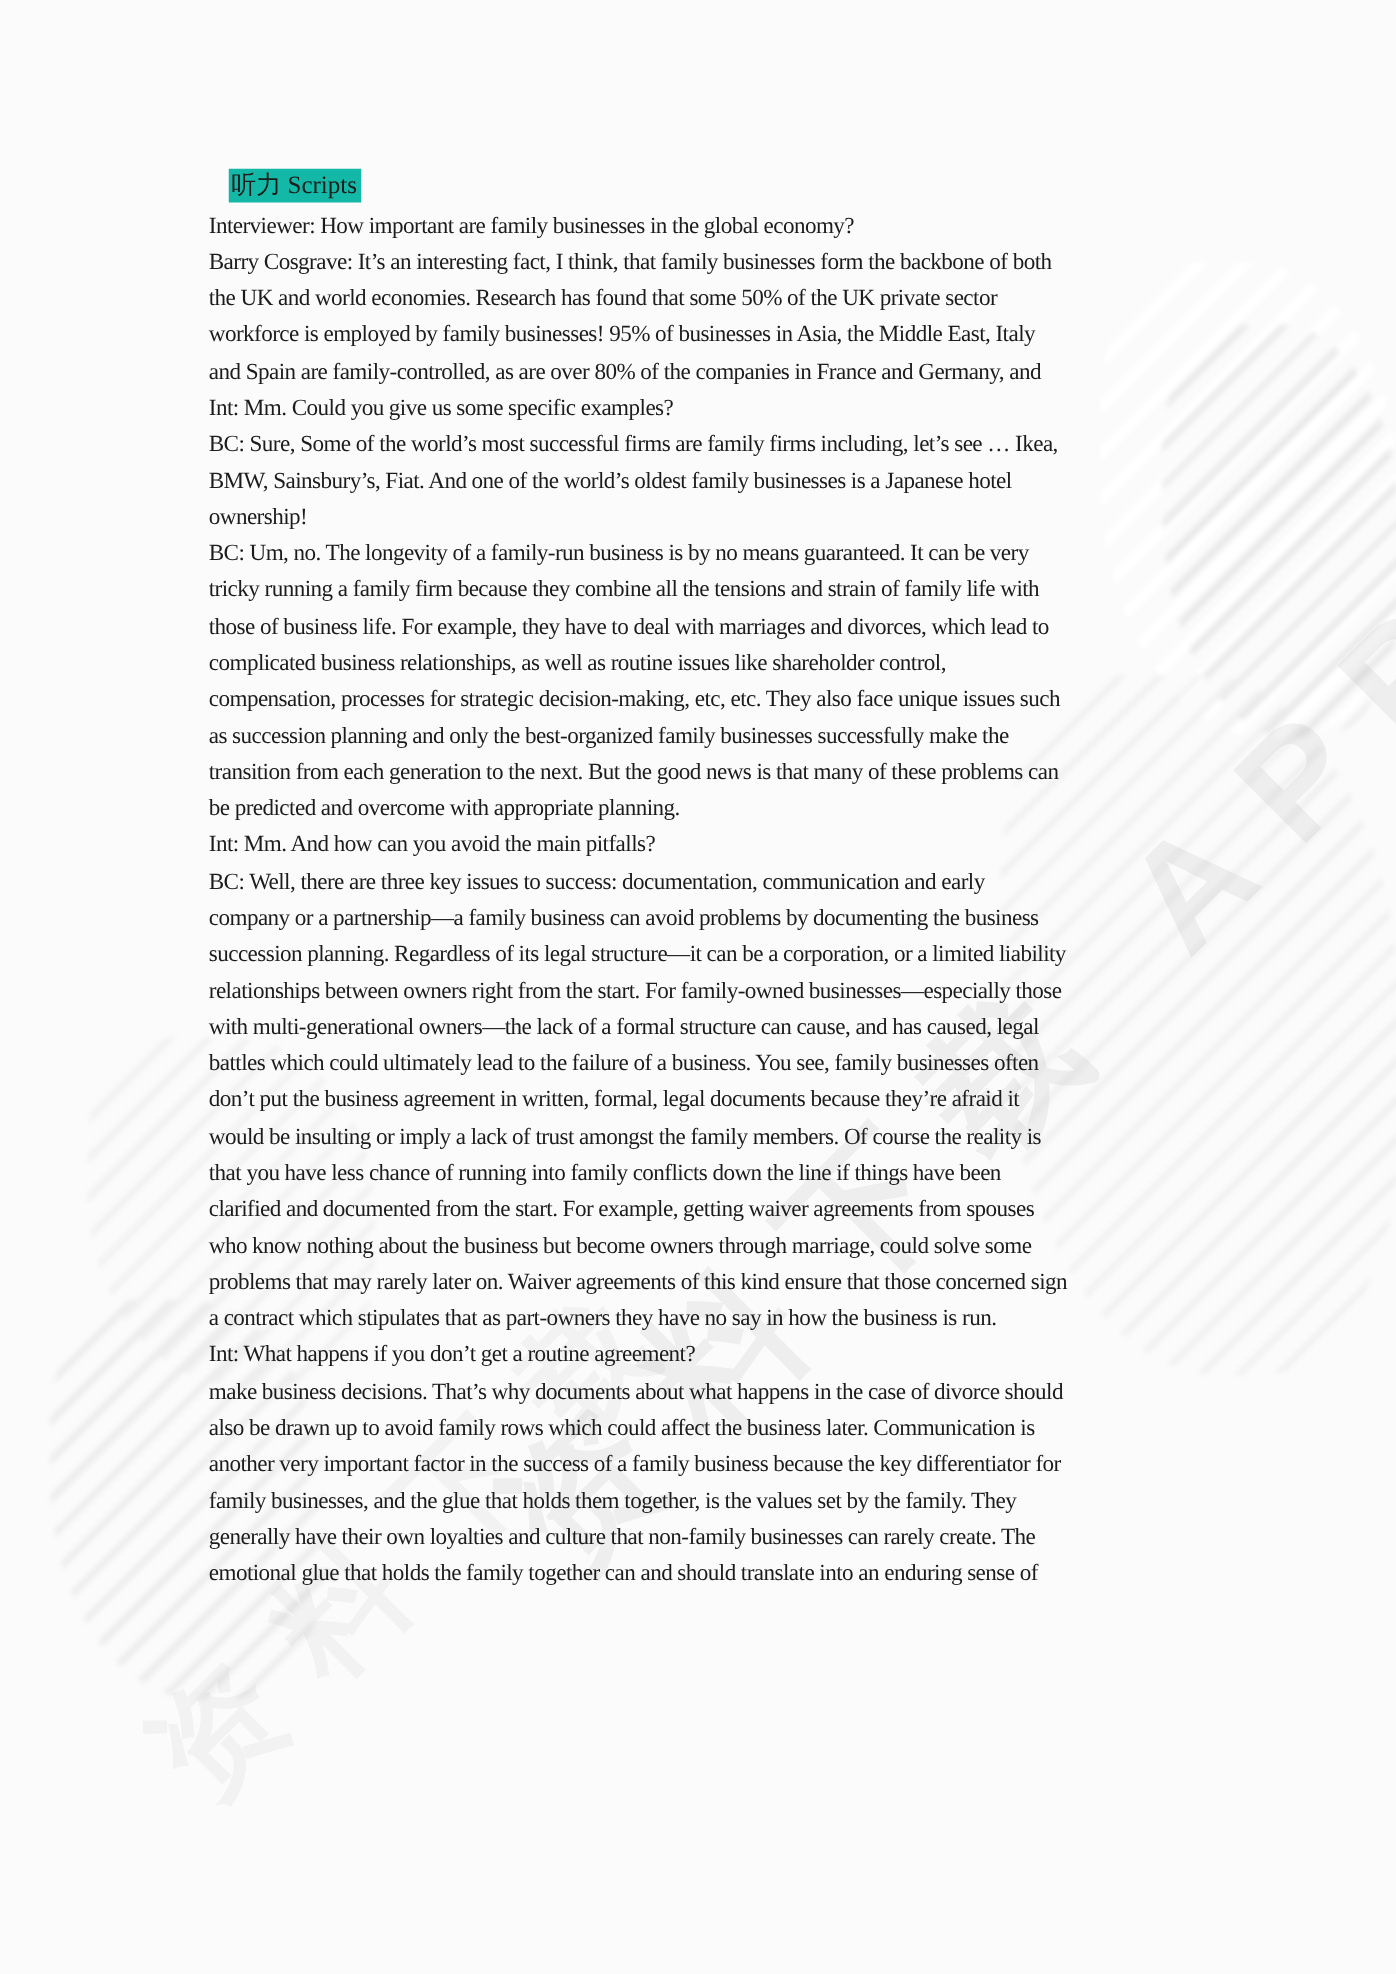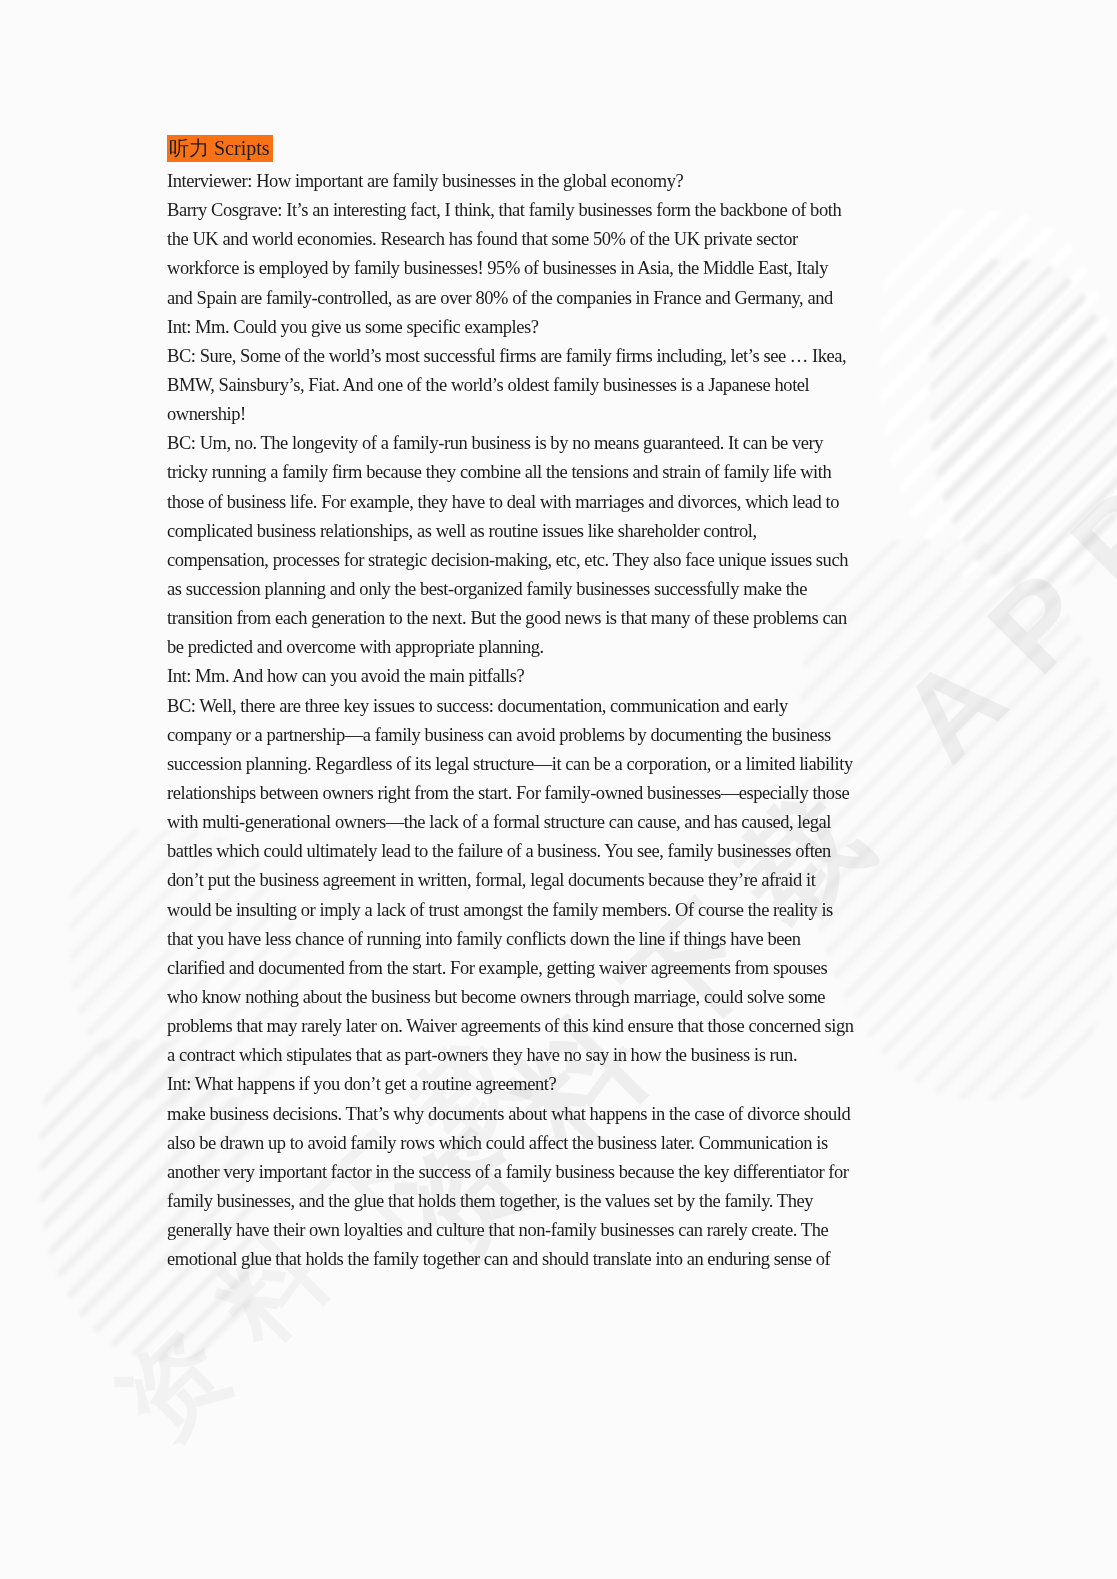--- a/index.html
+++ b/index.html
@@ -57,22 +57,23 @@
     left: 167px;
     top: 134px;
     width: 800px;
   }
   .heading-line {
     height: 33px;
     line-height: 28px;
     font-size: 20px;
   }
   .highlight {
-    background: #f97316;
+    background: #14b8a6;
     padding: 2px 3px 3px 2px;
+    margin-left: 16px;
   }
   .line {
     height: 29.15px;
     line-height: 29.15px;
     font-size: 18.5px;
     letter-spacing: -0.45px;
     white-space: nowrap;
   }
 </style>
 </head>

